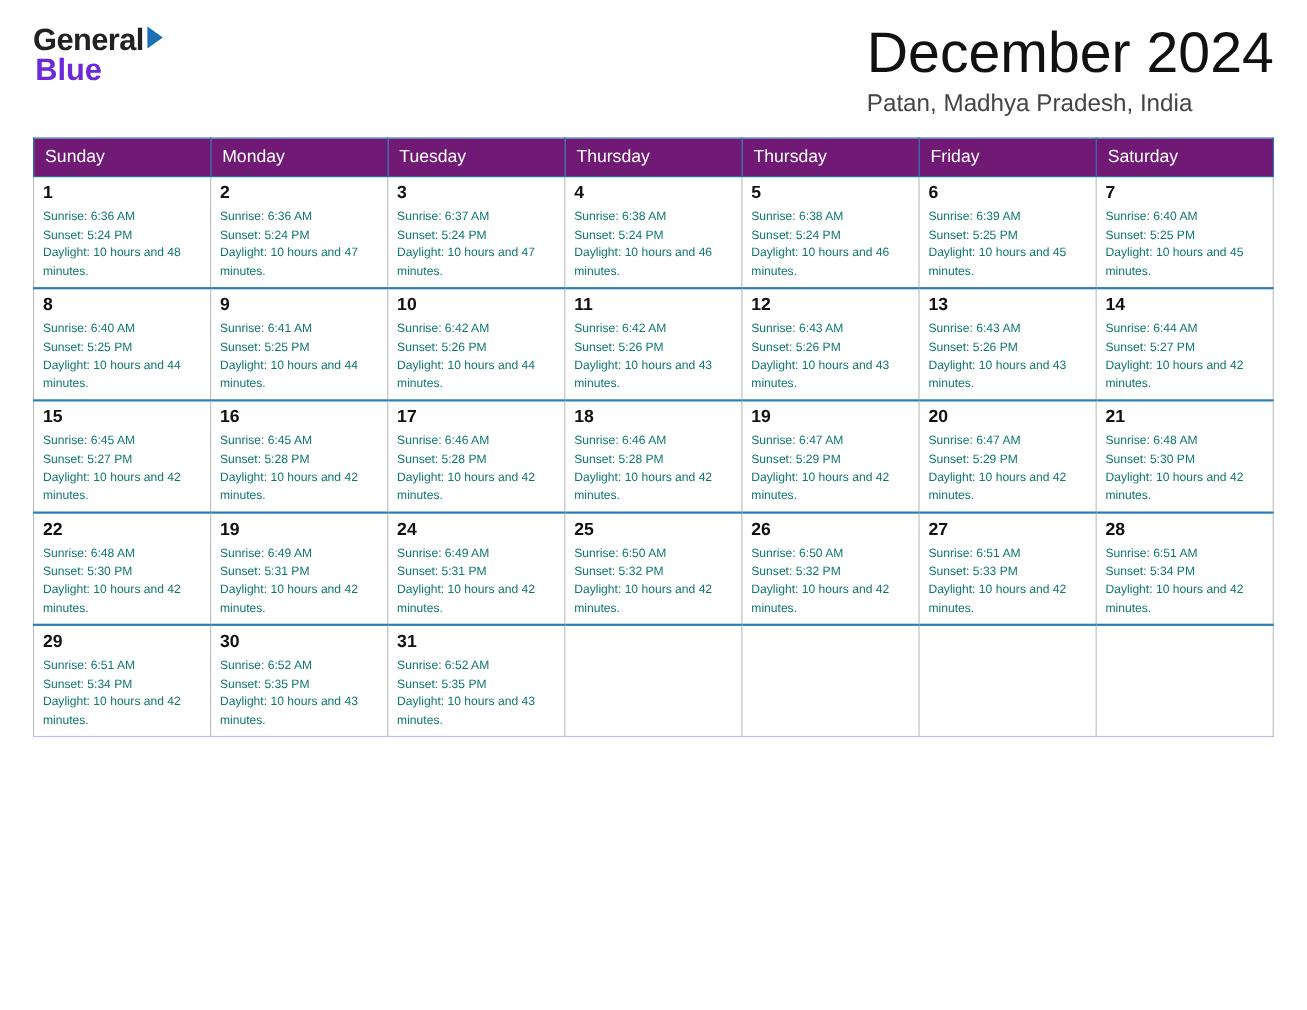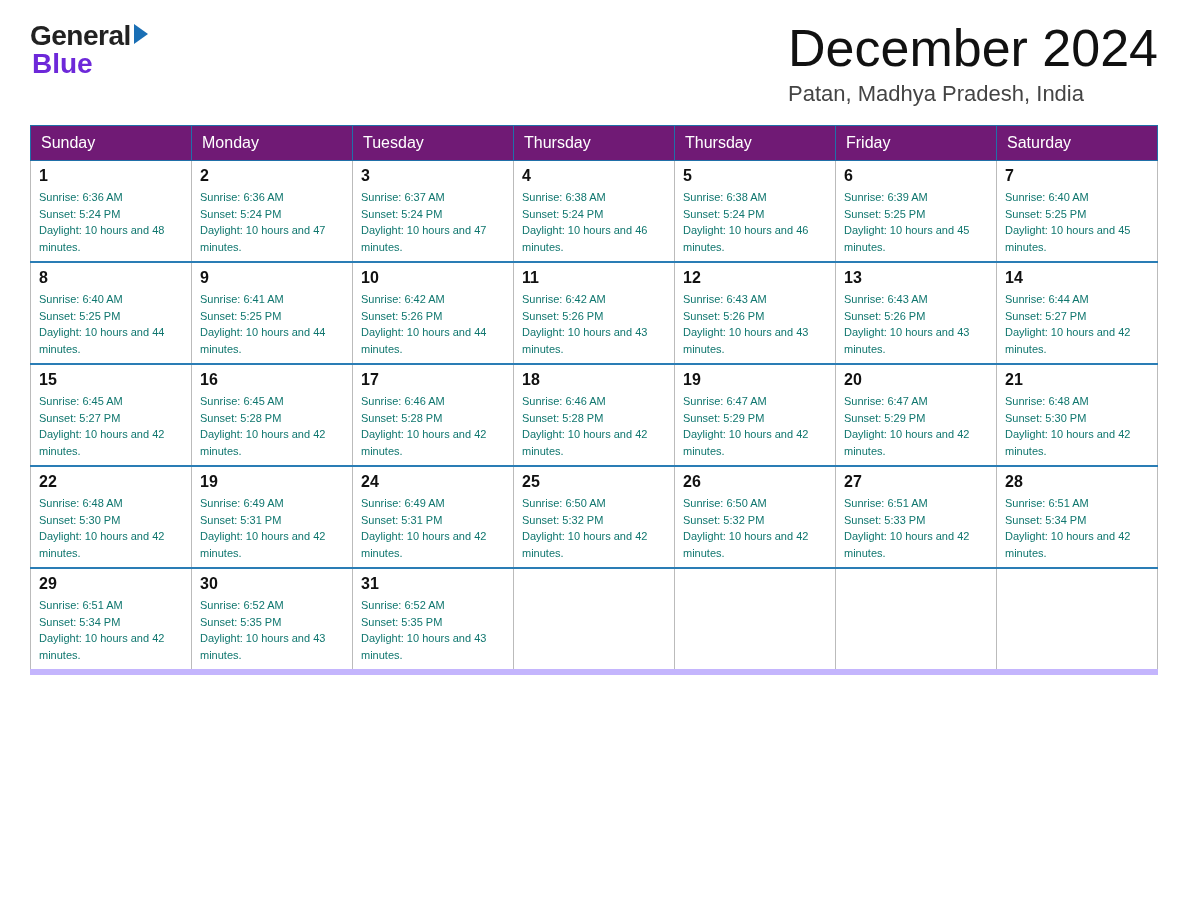--- a/index.html
+++ b/index.html
@@ -89,21 +89,21 @@
     }
     .day-info {
       font-size: 11px;
       color: #0f766e;
       line-height: 1.5;
     }
     .calendar tr td {
       border-bottom: 2px solid #2a7db5;
     }
     .calendar tr:last-child td {
-      border-bottom: 6px solid #c4b5fd;
+      border-bottom: 1px solid #c4b5fd;
     }
     .empty-cell {
       background: #fff;
     }
   </style>
 </head>
 <body>
 
 <div class="header">
   <div class="logo">

